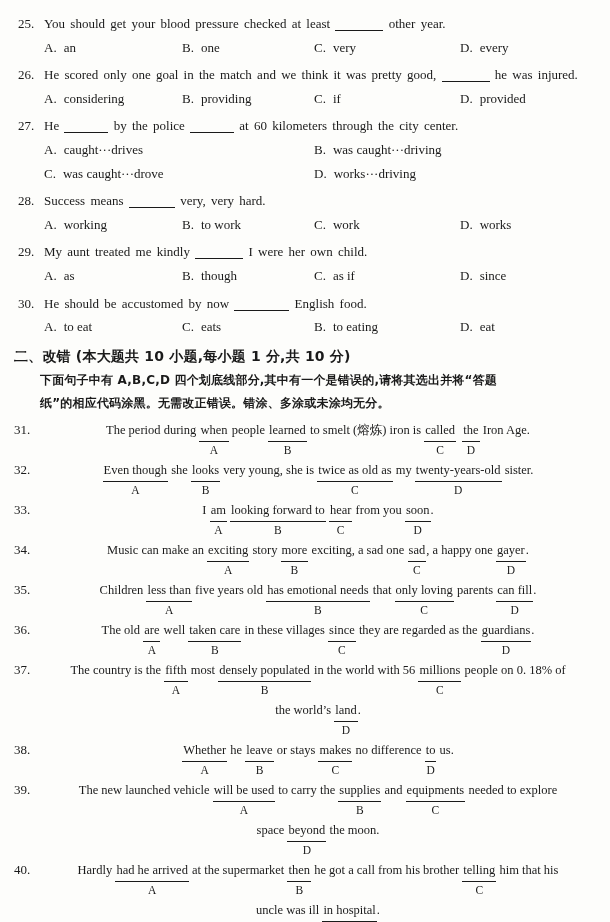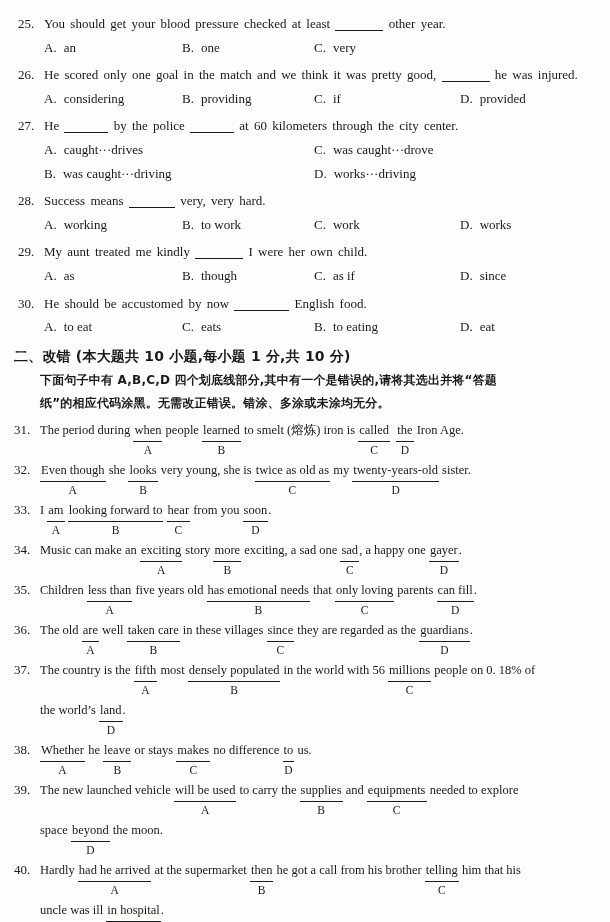--- a/index.html
+++ b/index.html
@@ -33,21 +33,21 @@
   }
   .instr{
     font-family:"DejaVu Sans","Liberation Sans",sans-serif;
     font-weight:700;font-size:12px;line-height:23.5px;margin-left:26px;
     letter-spacing:.2px;
   }
   
   .ec-list{margin-top:4px;}
   .ec-q{display:flex;}
   .ec-q .qnum{flex:0 0 26px;width:26px;line-height:20px;}
-  .ec-lines{flex:1;min-width:0;}
+  .ec-lines{flex:1;min-width:0;text-align:center;}
   .ec-line{line-height:20px;padding-bottom:18px;white-space:pre;font-size:12.5px;}
   .ec-line .txt{white-space:pre;}
   .u{
     position:relative;display:inline-block;
     border-bottom:1.2px solid #1a1a1a;padding:0 1px 1px 1px;
   }
   .u i{
     position:absolute;left:50%;top:100%;transform:translateX(-50%);
     font-style:normal;font-size:11.5px;line-height:16px;margin-top:1px;
   }
@@ -61,37 +61,38 @@
 <body>
 
 <div class="page">
   <div>
       <div class="mc-q">
         <div class="qrow"><span class="qnum">25.</span><span class="stem"><span class="txt">You should get your blood pressure checked at least </span><span class="blank" style="width: 48px;"></span><span class="txt"> other year.</span></span></div>
         <div class="opts cols4">
           <span class="opt"><span class="olabel">A.</span><span class="otext">an</span></span>
           <span class="opt"><span class="olabel">B.</span><span class="otext">one</span></span>
           <span class="opt"><span class="olabel">C.</span><span class="otext">very</span></span>
+          <span class="opt"><span class="olabel">D.</span><span class="otext">every</span></span>
         </div>
       </div>
       <div class="mc-q">
         <div class="qrow"><span class="qnum">26.</span><span class="stem"><span class="txt">He scored only one goal in the match and we think it was pretty good, </span><span class="blank" style="width: 48px;"></span><span class="txt"> he was injured.</span></span></div>
         <div class="opts cols4">
           <span class="opt"><span class="olabel">A.</span><span class="otext">considering</span></span>
           <span class="opt"><span class="olabel">B.</span><span class="otext">providing</span></span>
           <span class="opt"><span class="olabel">C.</span><span class="otext">if</span></span>
           <span class="opt"><span class="olabel">D.</span><span class="otext">provided</span></span>
         </div>
       </div>
       <div class="mc-q">
         <div class="qrow"><span class="qnum">27.</span><span class="stem"><span class="txt">He </span><span class="blank" style="width: 44px;"></span><span class="txt"> by the police </span><span class="blank" style="width: 44px;"></span><span class="txt"> at 60 kilometers through the city center.</span></span></div>
         <div class="opts cols2">
           <span class="opt"><span class="olabel">A.</span><span class="otext">caught···drives</span></span>
+          <span class="opt"><span class="olabel">B.</span><span class="otext">was caught···driving</span></span>
           <span class="opt"><span class="olabel">C.</span><span class="otext">was caught···drove</span></span>
-          <span class="opt"><span class="olabel">B.</span><span class="otext">was caught···driving</span></span>
           <span class="opt"><span class="olabel">D.</span><span class="otext">works···driving</span></span>
         </div>
       </div>
       <div class="mc-q">
         <div class="qrow"><span class="qnum">28.</span><span class="stem"><span class="txt">Success means </span><span class="blank" style="width: 46px;"></span><span class="txt"> very, very hard.</span></span></div>
         <div class="opts cols4">
           <span class="opt"><span class="olabel">A.</span><span class="otext">working</span></span>
           <span class="opt"><span class="olabel">B.</span><span class="otext">to work</span></span>
           <span class="opt"><span class="olabel">C.</span><span class="otext">work</span></span>
           <span class="opt"><span class="olabel">D.</span><span class="otext">works</span></span>

